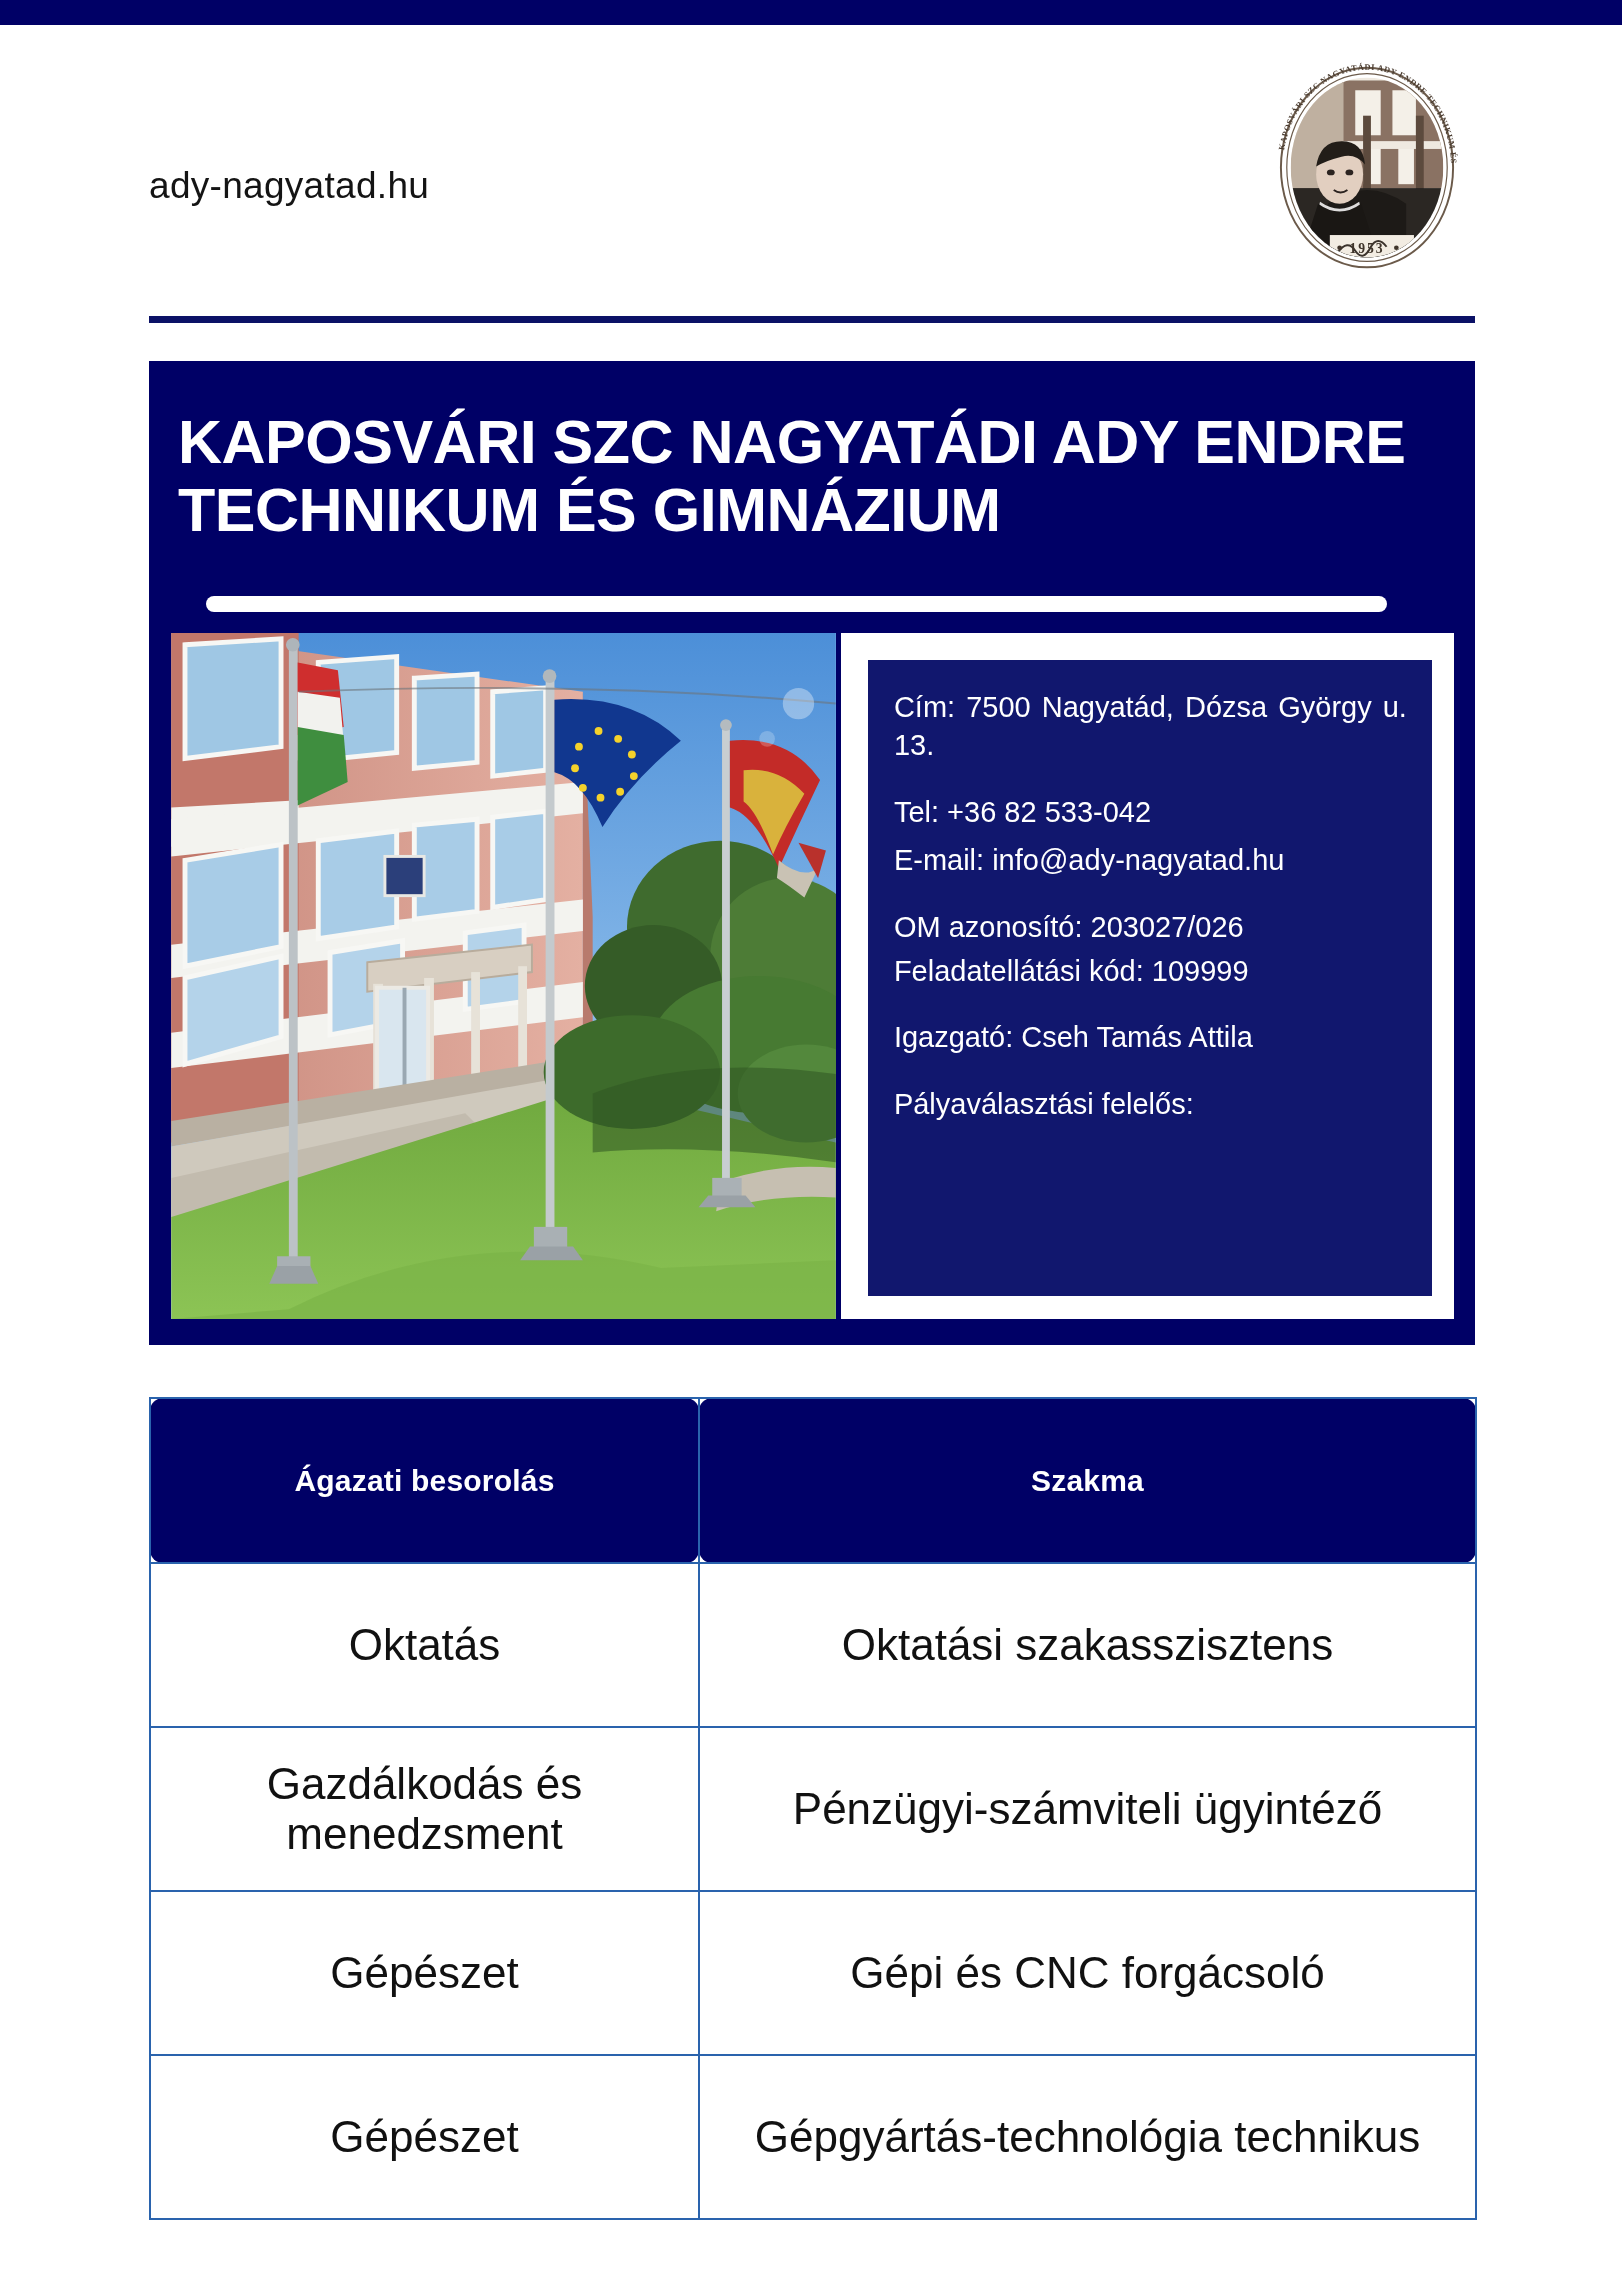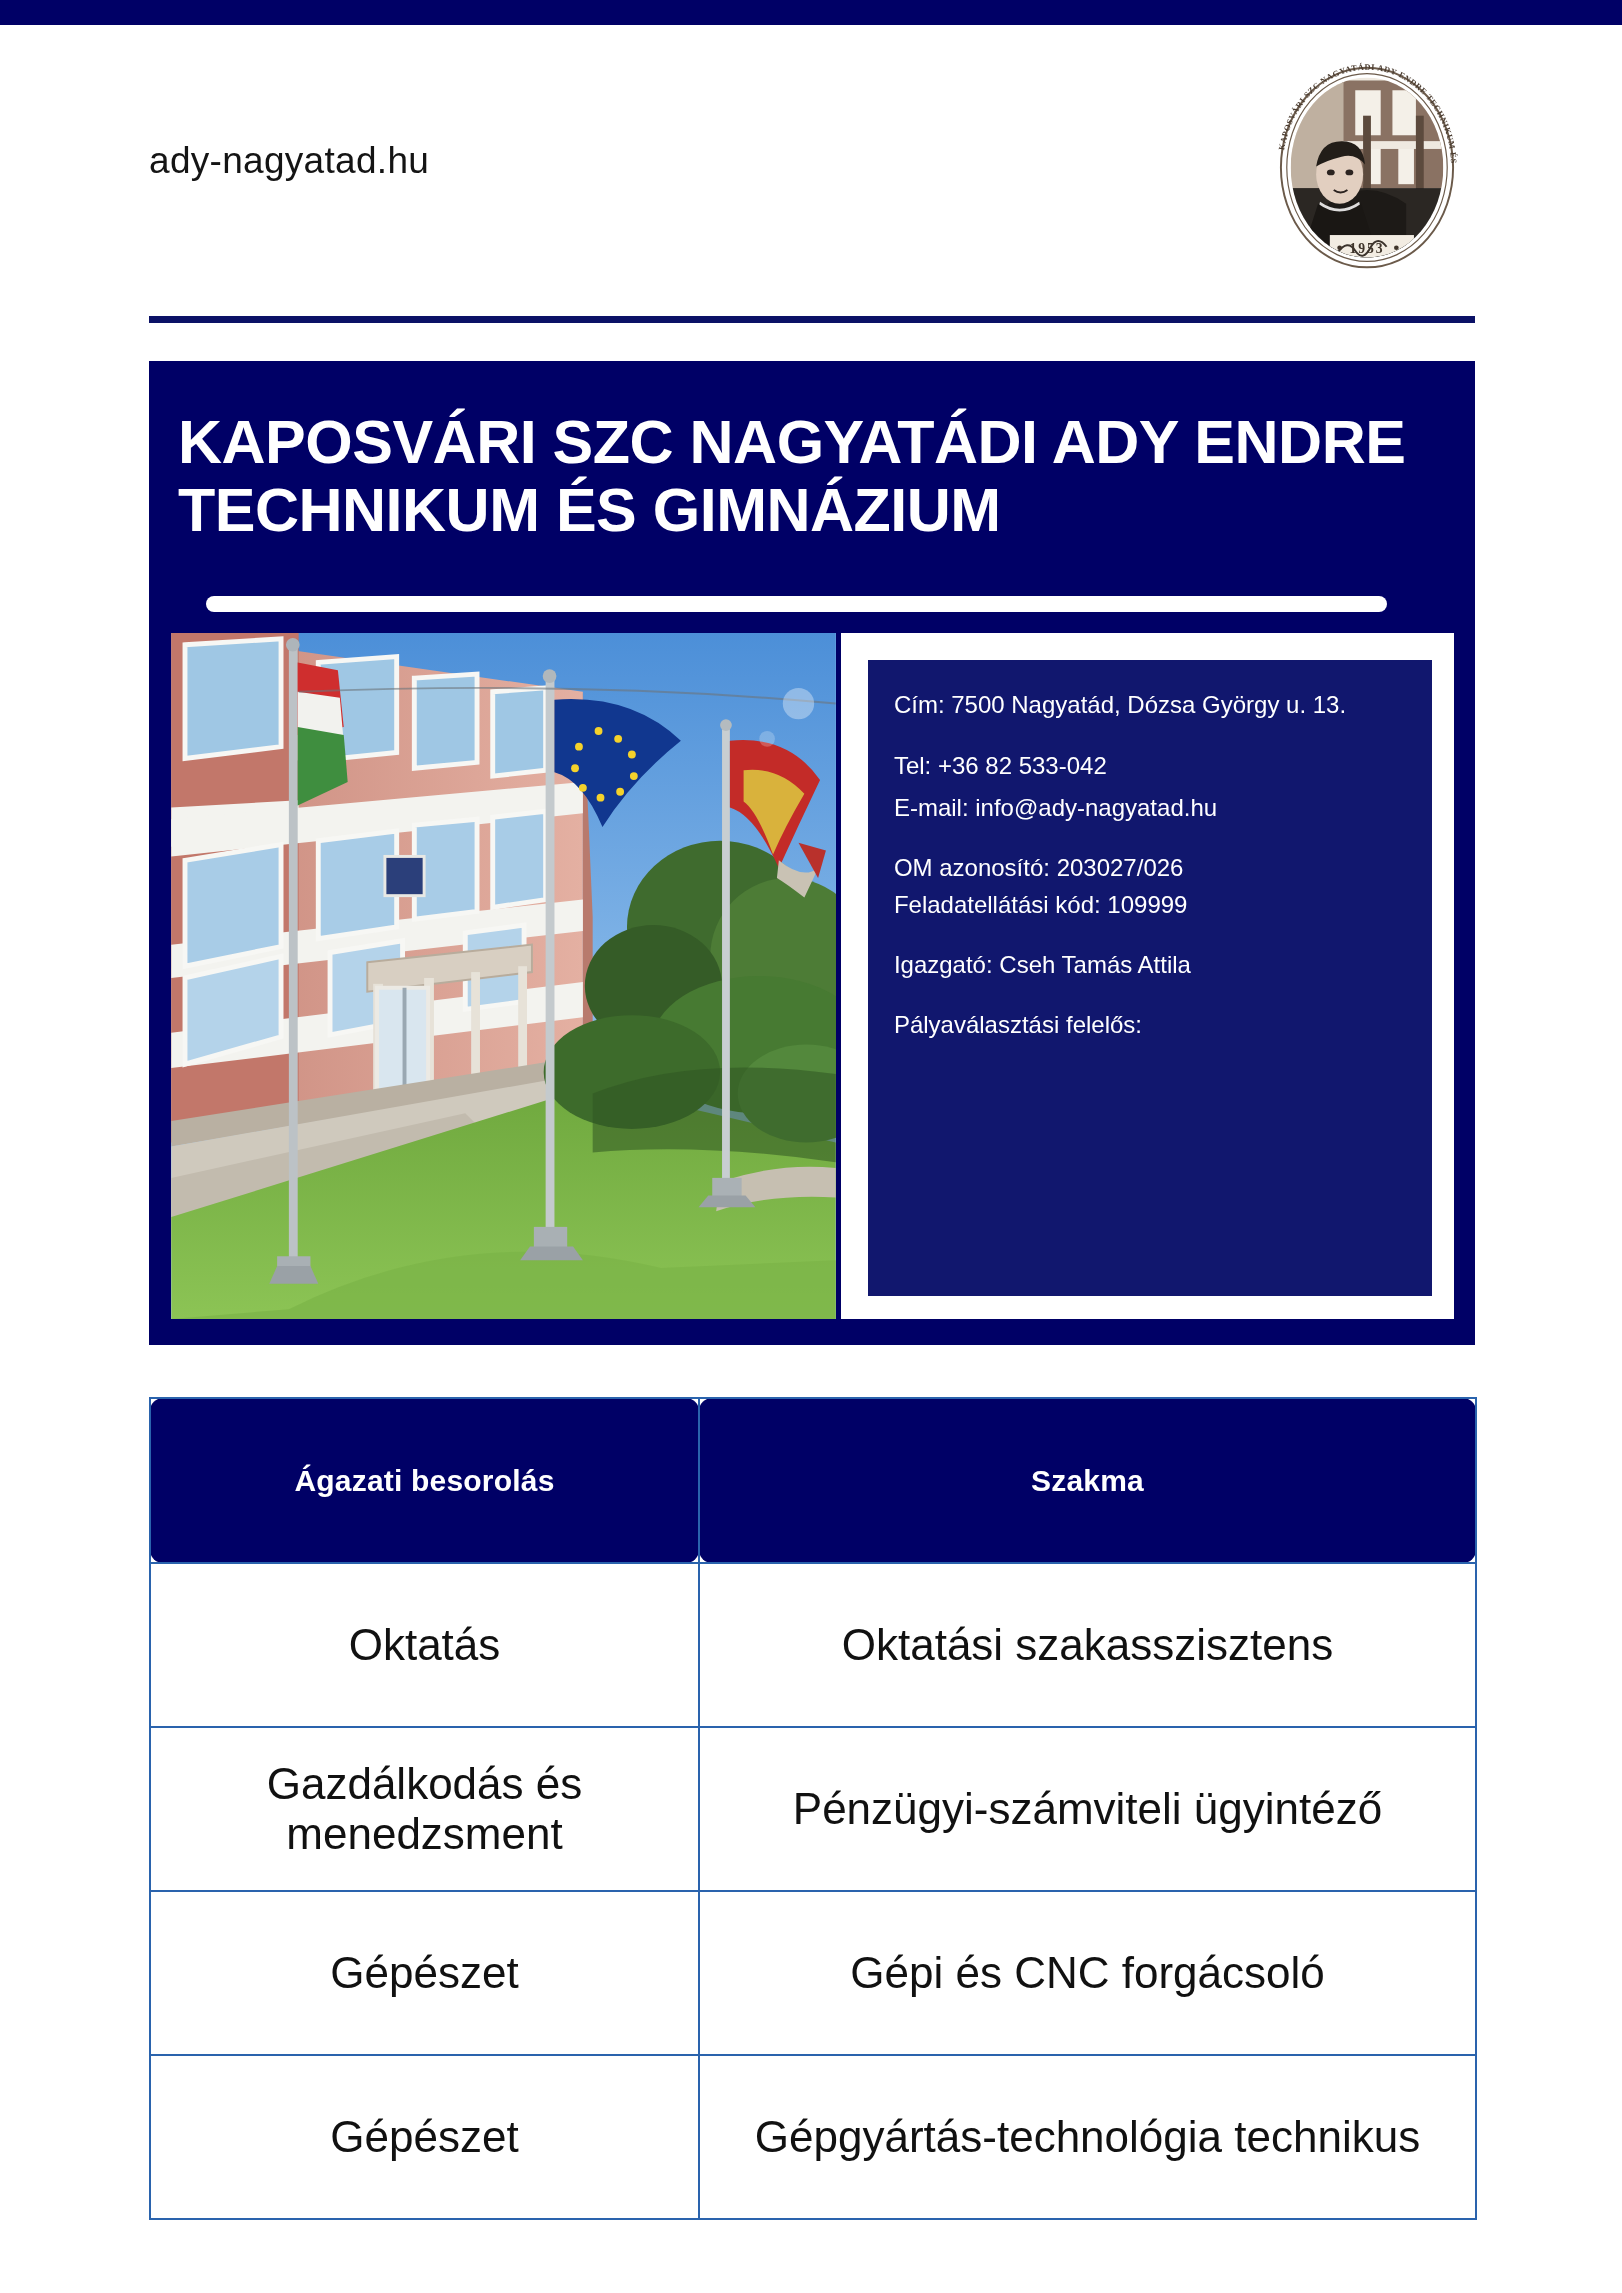--- a/index.html
+++ b/index.html
@@ -12,21 +12,21 @@
   .page { position:relative; width:1622px; height:2294px; background:#fff; }
 
   
   .top-rule {
     position:absolute; left:0; top:0; width:1622px; height:24.5px;
     background:#000066;
   }
 
   
   .site-url {
-    position:absolute; left:149px; top:140px;
+    position:absolute; left:149px; top:165px;
     font-size:37px; color:#141414; letter-spacing:0.3px;
     font-weight:400;
   }
 
   
   .seal {
     position:absolute; left:1269px; top:57px;
     width:196px; height:225px;
   }
   .seal svg { width:100%; height:100%; display:block; }
@@ -69,21 +69,21 @@
     position:absolute; left:692px; top:272px;
     width:613px; height:686px;
     background:#ffffff;
     padding:27.4px 21.6px 23.5px 27.4px;
   }
   .contact-inner {
     width:100%; height:100%;
     background:#11176e;
     padding:29px 25.5px 23.5px 25.5px;
     color:#ffffff;
-    font-size:24px;
+    font-size:29px;
     line-height:1.30;
   }
   .c-line { margin-bottom:11px; }
   .c-addr { text-align:justify; text-align-last:left; margin-bottom:29px; }
   .c-tight { margin-bottom:5.9px; }
   .c-gap { margin-bottom:29px; }
   .c-last { margin-bottom:0; }
 
   
   .tbl {

